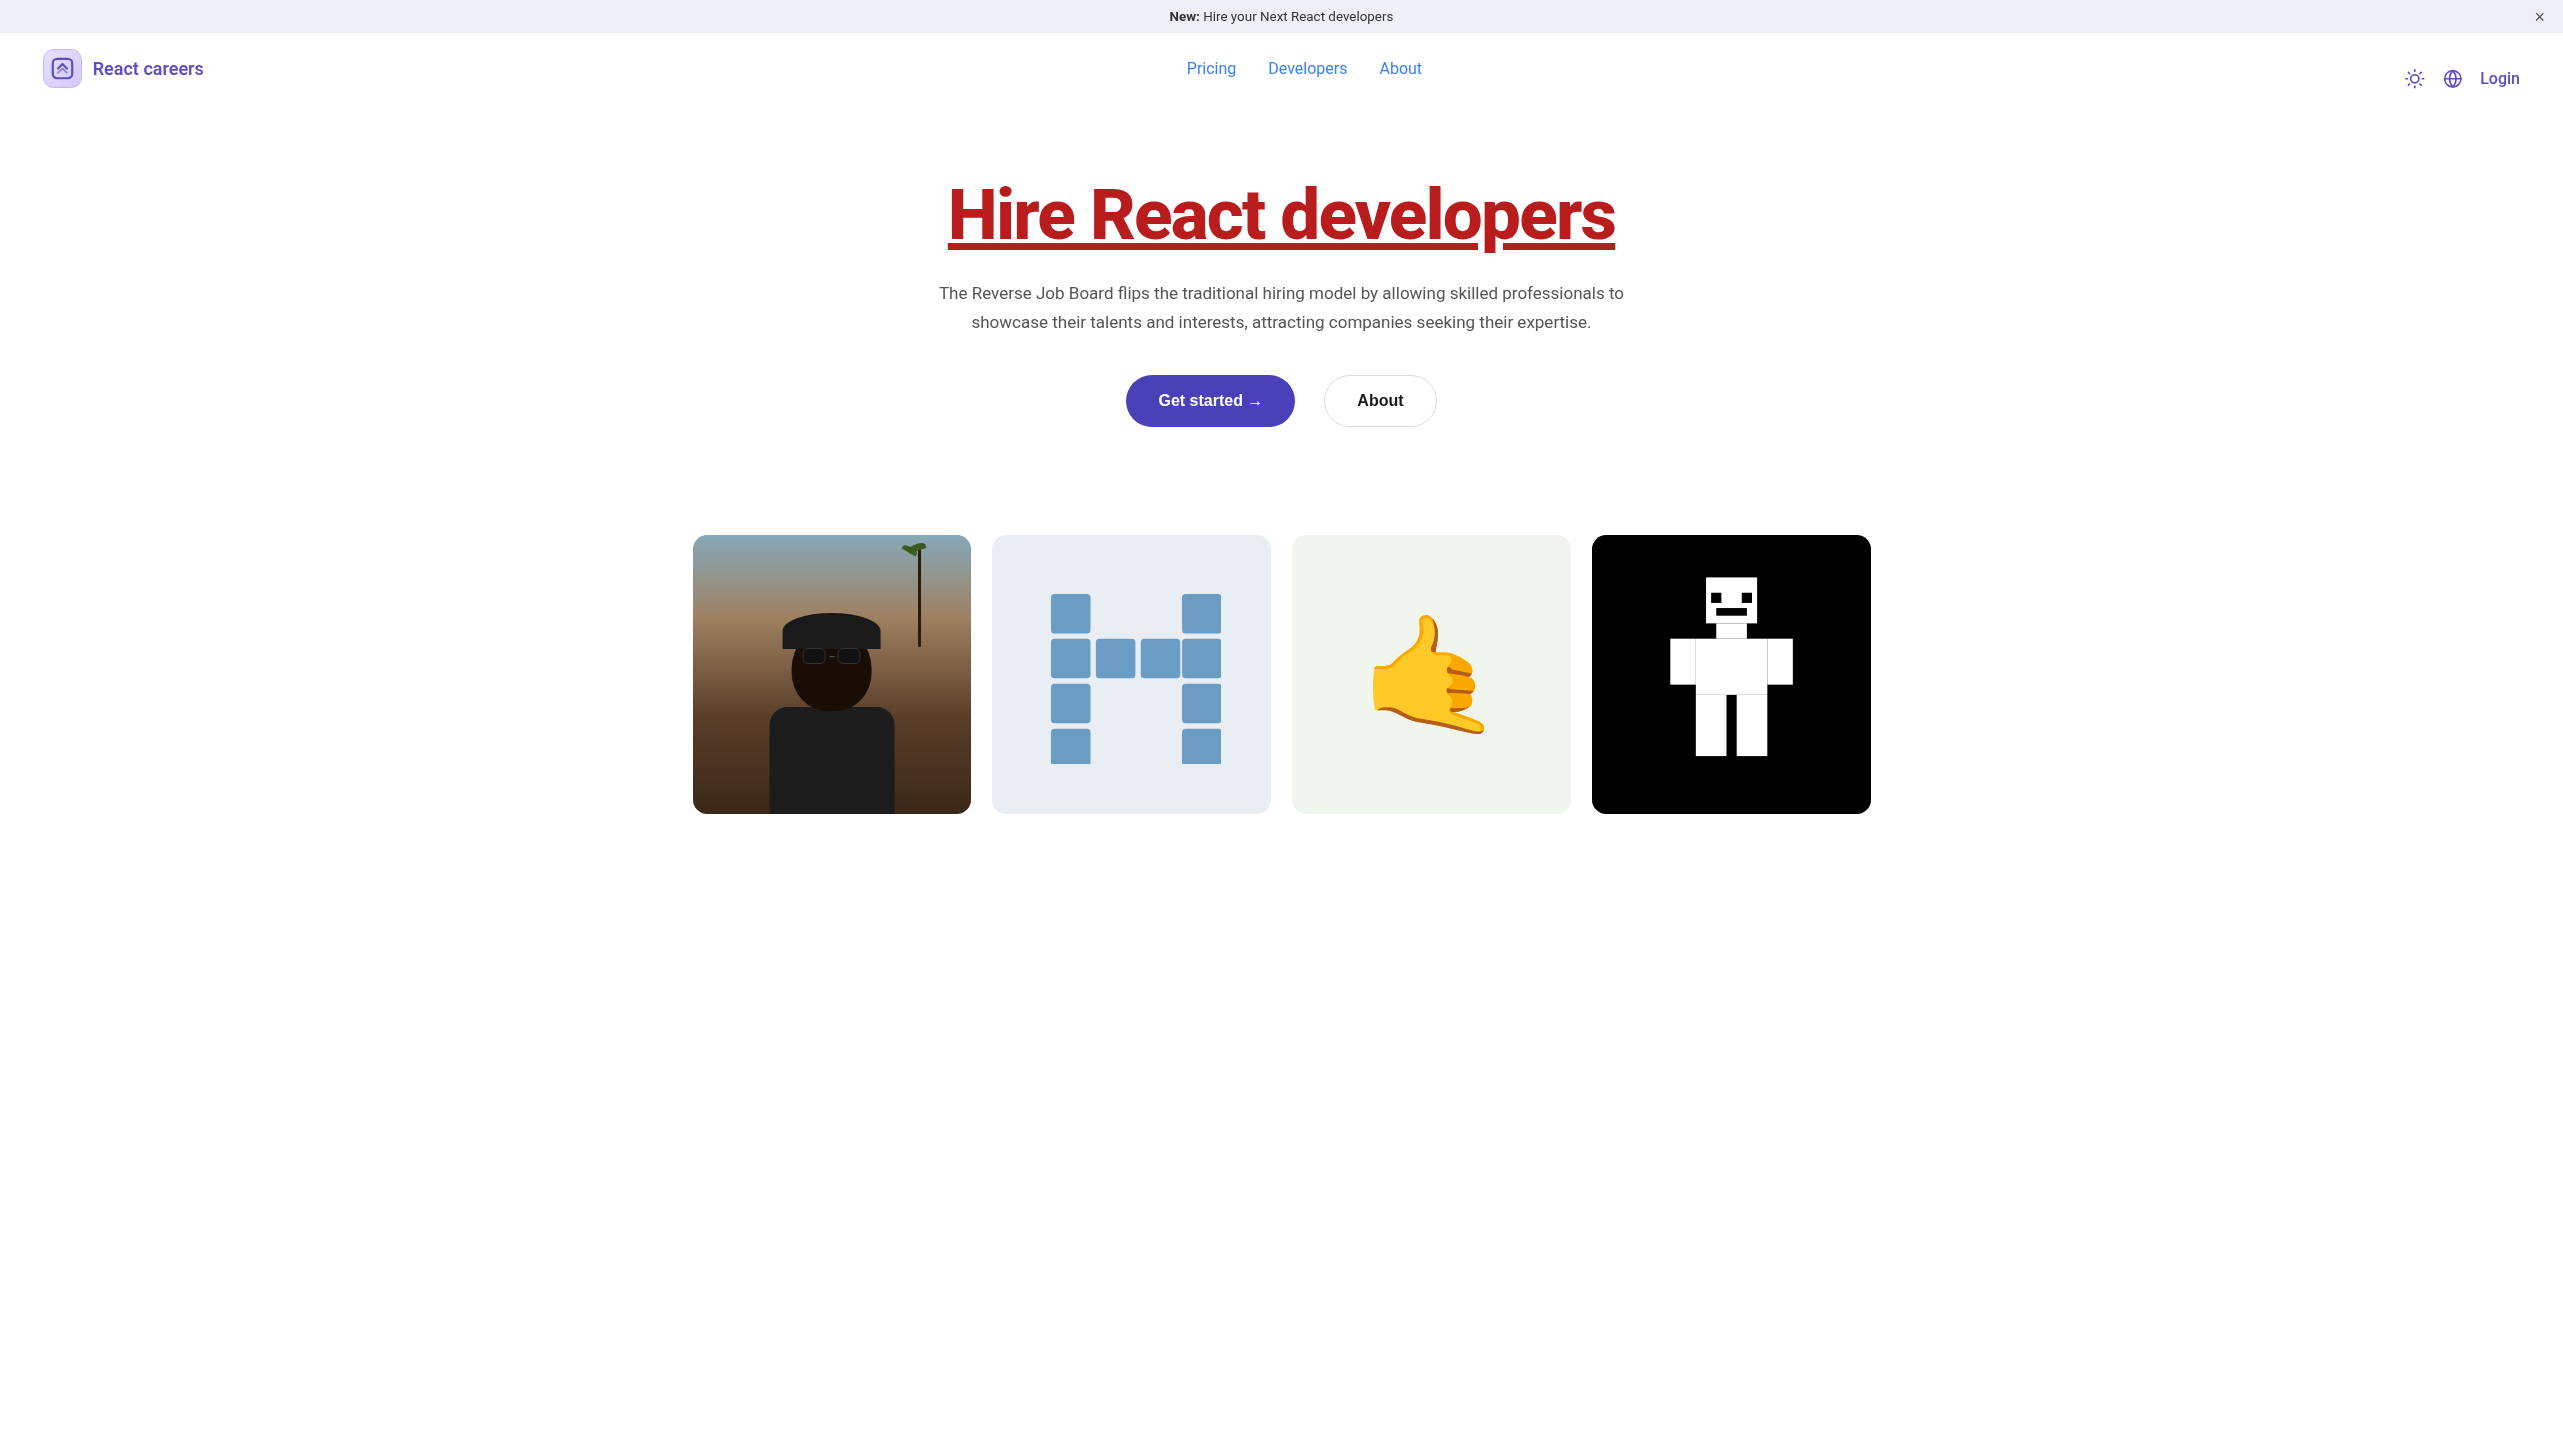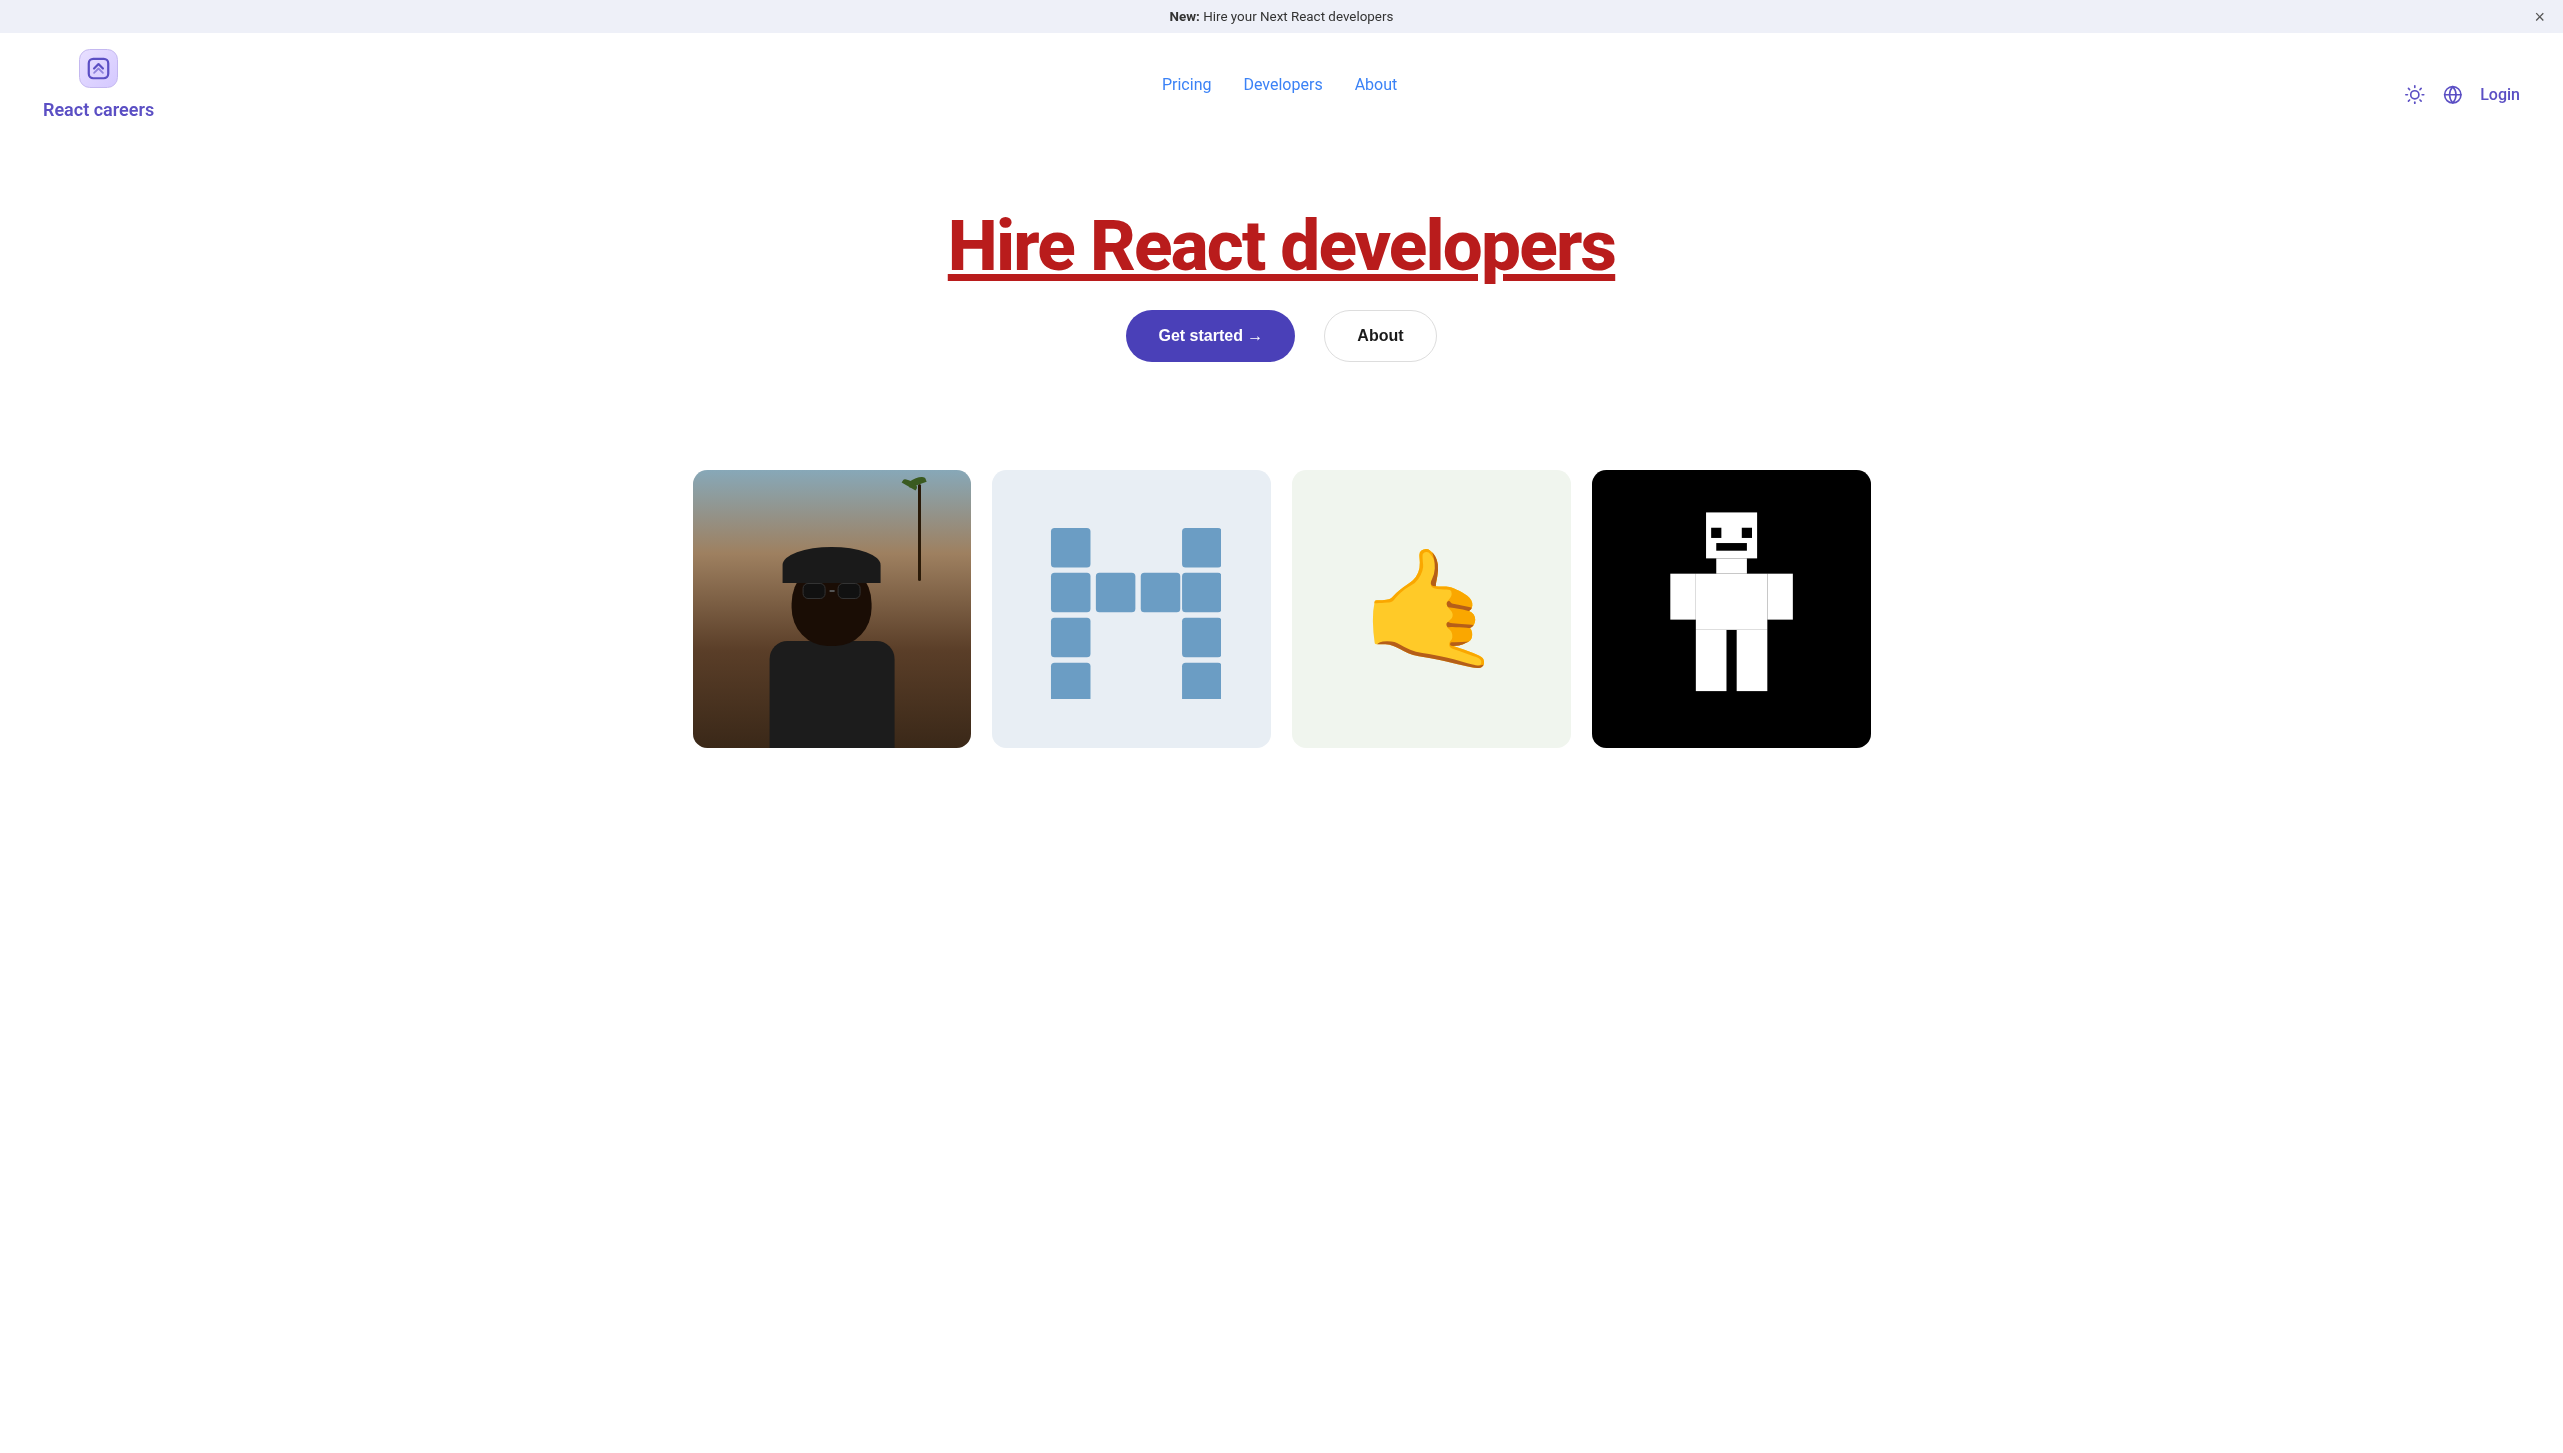--- a/index.html
+++ b/index.html
@@ -52,21 +52,20 @@
       justify-content: space-between;
       padding: 16px 43px;
       background: #ffffff;
     }
 
     .nav-logo {
       display: flex;
       align-items: center;
       gap: 10.7px;
       text-decoration: none;
-      flex-direction: column;
     }
 
     .logo-icon {
       width: 39px;
       height: 39px;
       background: linear-gradient(135deg, #e8e0ff 0%, #d4c8ff 100%);
       border-radius: 10.7px;
       display: flex;
       align-items: center;
       justify-content: center;
@@ -275,20 +274,21 @@
         <line x1="2" y1="12" x2="22" y2="12"></line>
         <path d="M12 2a15.3 15.3 0 0 1 4 10 15.3 15.3 0 0 1-4 10 15.3 15.3 0 0 1-4-10 15.3 15.3 0 0 1 4-10z"></path>
       </svg>
     </button>
     <a href="#" class="login-btn">Login</a>
   </div>
 </nav>
 
 <section class="hero">
   <h1 class="hero-title">Hire React developers</h1>
+  <p class="hero-subtitle">The Reverse Job Board flips the traditional hiring model by allowing skilled professionals to showcase their talents and interests, attracting companies seeking their expertise.</p>
   <div class="hero-buttons">
     <button class="btn-primary">Get started →</button>
     <button class="btn-secondary">About</button>
   </div>
 </section>
 
 <section class="developers-section">
   <div class="developers-grid">
 
     <div class="developer-card">

